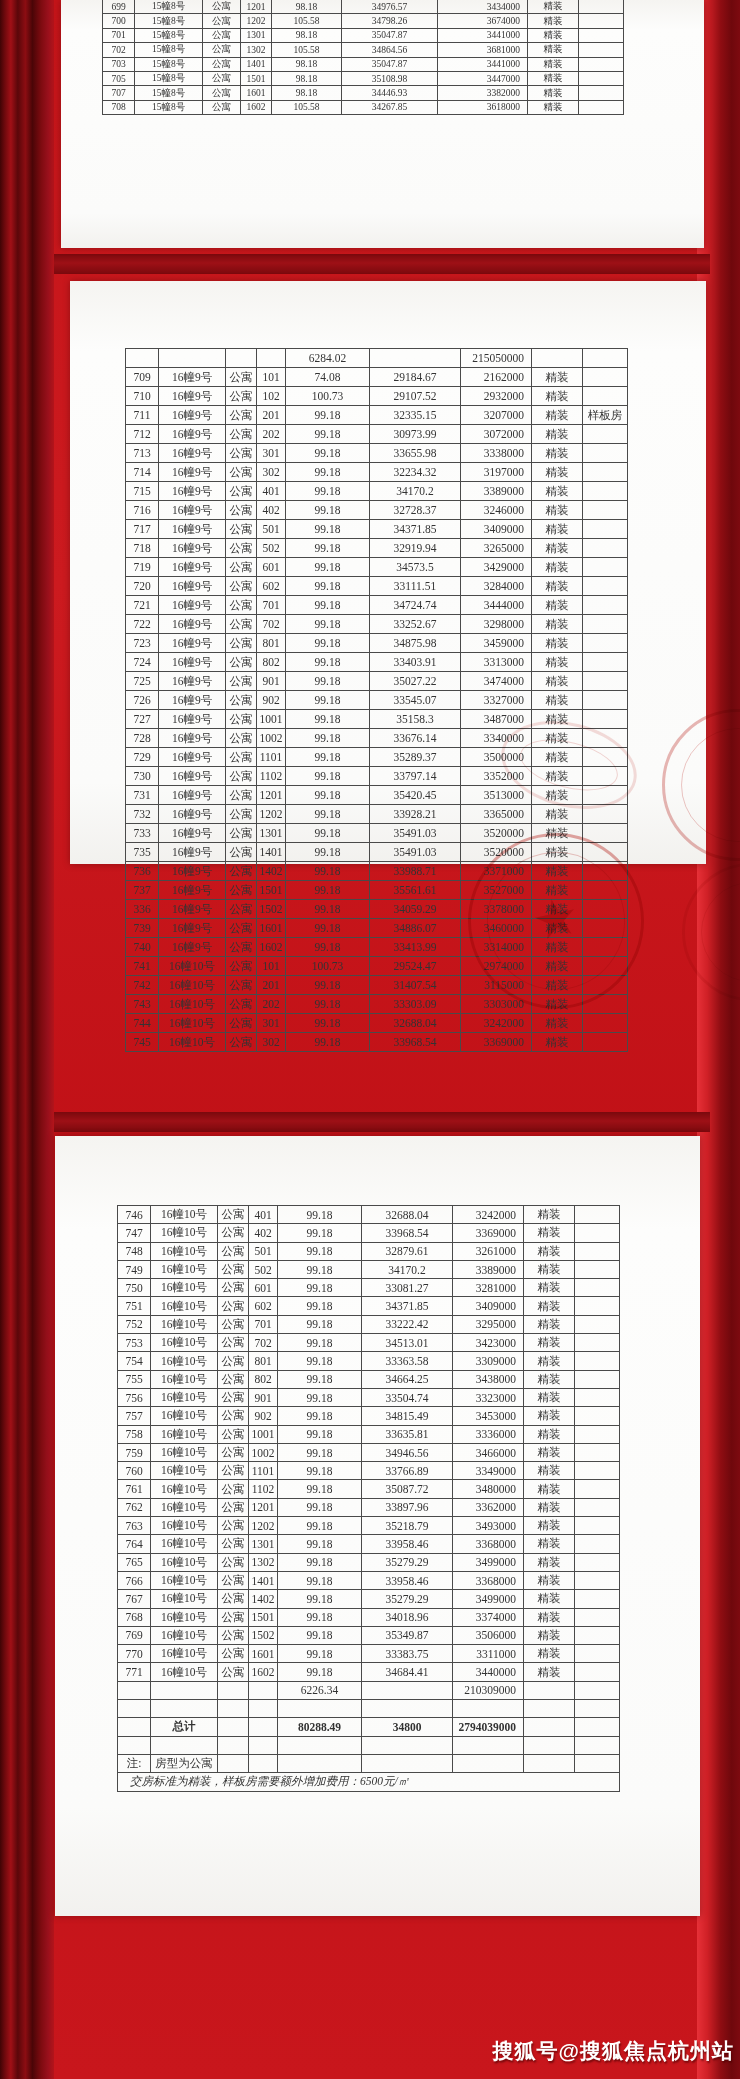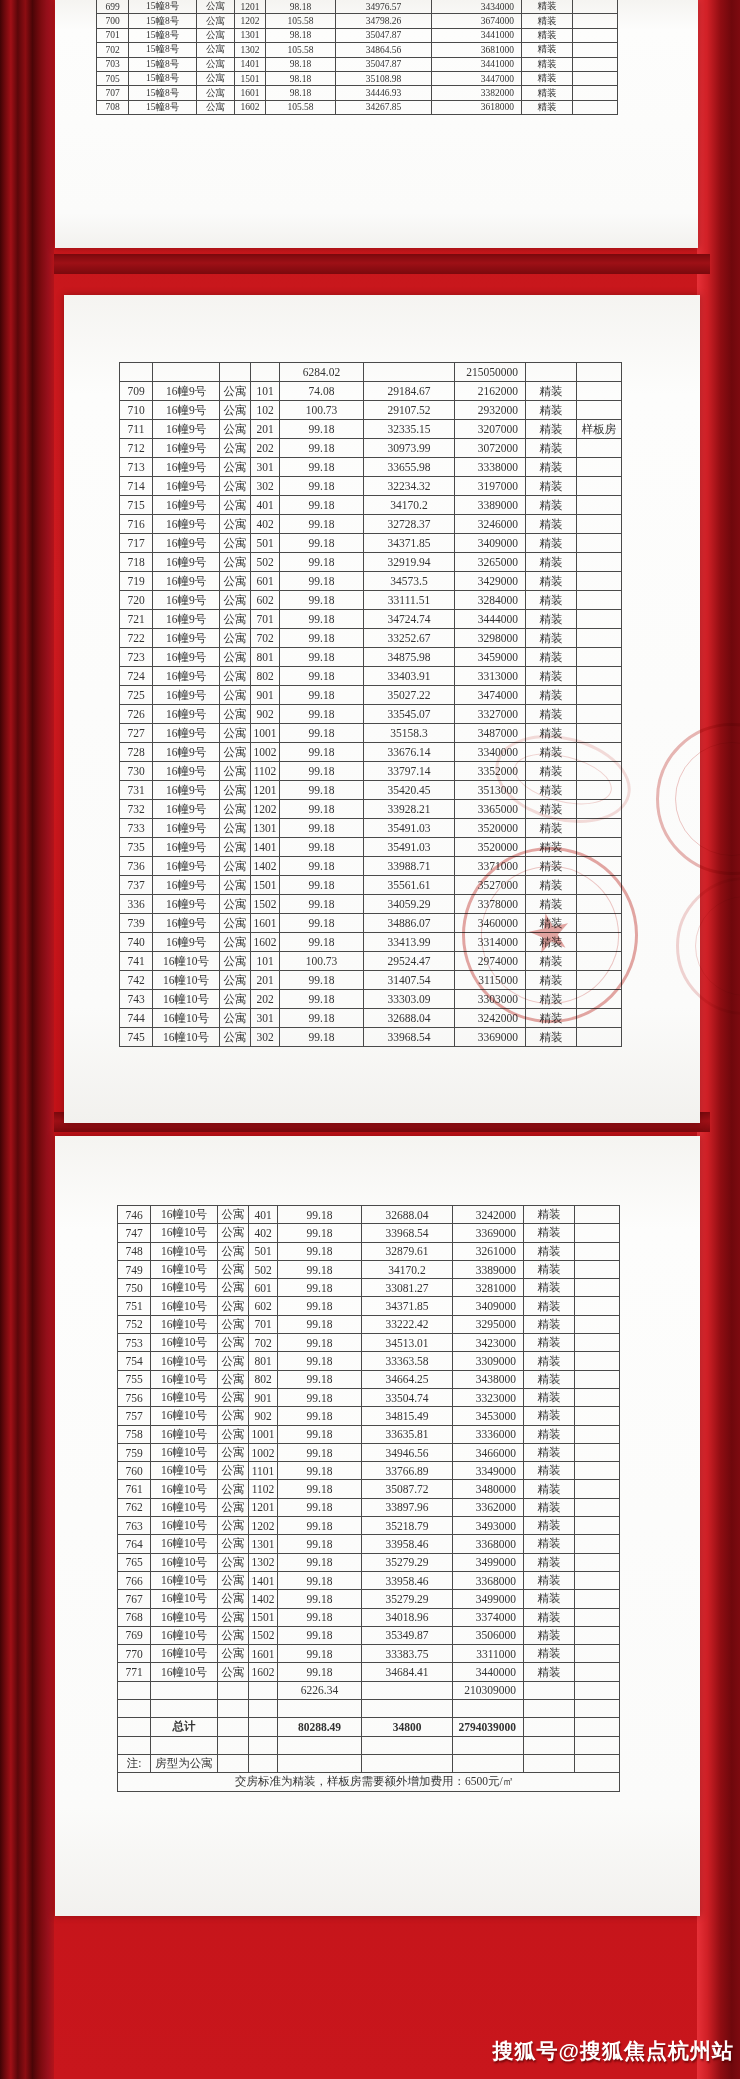--- a/index.html
+++ b/index.html
@@ -9,43 +9,43 @@
   
   .strip-left{position:absolute;left:0;top:0;width:54px;height:100%;
     background:linear-gradient(90deg,#3f0405 0%,#6e090d 9%,#a01016 20%,#5a070a 33%,#8c0d12 47%,#4a0507 60%,#7d0b10 76%,#99101c 89%,#b3141a 100%);}
   .strip-right{position:absolute;right:0;top:0;width:43px;height:100%;
     background:linear-gradient(90deg,#e73138 0%,#d02026 24%,#8f0d12 55%,#6f080c 80%,#7d0a10 100%);}
   .bar{position:absolute;left:54px;width:656px;height:20px;
     background:linear-gradient(180deg,#7a090d,#9e1016 45%,#7a090d);}
   #bar1{top:254px;} #bar2{top:1112px;}
   
   .panel{position:absolute;background:linear-gradient(180deg,#f5f4f1,#fdfdfc 12%,#fbfbfa 86%,#f2f1ee);
-    box-shadow:0 0 7px rgba(40,0,0,.35);}
+    box-shadow:0 0 7px rgba(40,0,0,.35);margin-left:6px;}
   #panel1{left:55px;top:0;width:643px;height:248px;}
-  #panel2{left:64px;top:295px;width:636px;height:828px;}
-  #panel3{left:55px;top:1136px;width:645px;height:780px;}
+  #panel2{left:64px;top:281px;width:636px;height:583px;}
+  #panel3{left:49px;top:1136px;width:645px;height:780px;}
   
   table.t{position:absolute;border-collapse:collapse;table-layout:fixed;color:#333;
     border:1.5px solid #3c3c3c;}
   table.t td{border:1px solid #4a4a4a;text-align:center;vertical-align:middle;
     overflow:hidden;white-space:nowrap;padding:0;font-weight:500;}
   table.t td.c6{text-align:right;padding-right:7px;}
   #t1{left:41px;top:-1px;width:521px;font-size:9.5px;}
   #t1 td{height:13.4px;}
   #t1 col.k0{width:32px}#t1 col.k1{width:68px}#t1 col.k2{width:38px}#t1 col.k3{width:31px}
   #t1 col.k4{width:70px}#t1 col.k5{width:96px}#t1 col.k6{width:90px}#t1 col.k7{width:51px}#t1 col.k8{width:45px}
   #t2{left:55px;top:67px;width:502px;font-size:11.5px;}
   #t2 td{height:18px;}
   #t3{left:62px;top:69px;width:502px;font-size:11.5px;}
   #t3 td{height:17.3px;}
   .t23 col.k0{width:33px}.t23 col.k1{width:67px}.t23 col.k2{width:31px}.t23 col.k3{width:29px}
   .t23 col.k4{width:84px}.t23 col.k5{width:91px}.t23 col.k6{width:71px}.t23 col.k7{width:51px}.t23 col.k8{width:45px}
   tr.rh-empty1 td{height:20px;} tr.rh-total td{height:21px;font-weight:bold;}
   tr.rh-empty2 td{height:15px;} tr.rh-note td{height:25px;}
-  tr.rh-merged td{height:22px;text-align:center;padding-left:12px;}
+  tr.rh-merged td{height:22px;text-align:left;padding-left:12px;font-style:italic;}
   
   .seal{position:absolute;border-radius:50%;border:3px solid rgba(194,54,48,.55);
     mix-blend-mode:multiply;opacity:.8;pointer-events:none;}
   .seal::before{content:"";position:absolute;inset:16px;border-radius:50%;
     border:1.5px solid rgba(194,54,48,.35);}
   .seal .star{position:absolute;left:50%;top:50%;transform:translate(-50%,-54%);
     color:rgba(194,54,48,.55);font-family:"DejaVu Sans",sans-serif;}
   #sealA{left:398px;top:552px;width:170px;height:170px;transform:rotate(-12deg);}
   #sealA .star{font-size:52px;}
   #sealB{left:592px;top:428px;width:146px;height:146px;border-color:rgba(194,54,48,.45);}
@@ -413,20 +413,31 @@
             <td class="c1">16幢9号</td>
             <td class="c2">公寓</td>
             <td class="c3">1002</td>
             <td class="c4">99.18</td>
             <td class="c5">33676.14</td>
             <td class="c6">3340000</td>
             <td class="c7">精装</td>
             <td class="c8"></td>
           </tr>
           <tr>
+            <td class="c0">729</td>
+            <td class="c1">16幢9号</td>
+            <td class="c2">公寓</td>
+            <td class="c3">1101</td>
+            <td class="c4">99.18</td>
+            <td class="c5">35289.37</td>
+            <td class="c6">3500000</td>
+            <td class="c7">精装</td>
+            <td class="c8"></td>
+          </tr>
+          <tr>
             <td class="c0">730</td>
             <td class="c1">16幢9号</td>
             <td class="c2">公寓</td>
             <td class="c3">1102</td>
             <td class="c4">99.18</td>
             <td class="c5">33797.14</td>
             <td class="c6">3352000</td>
             <td class="c7">精装</td>
             <td class="c8"></td>
           </tr>

